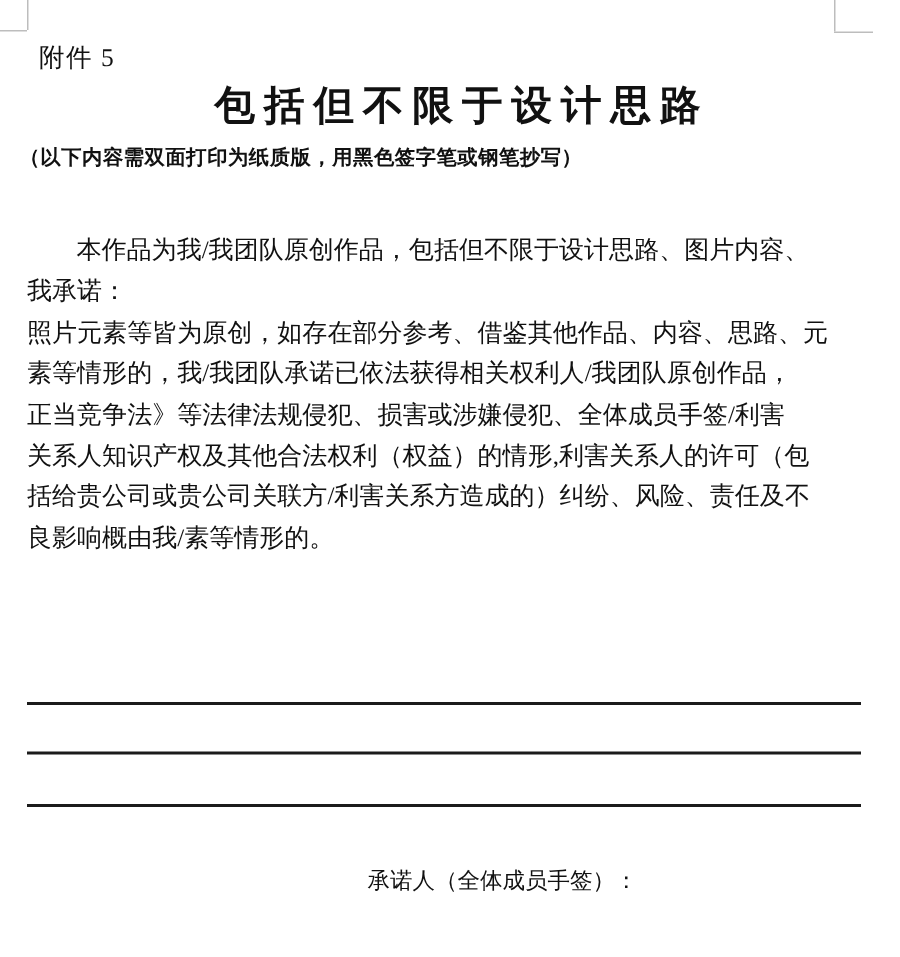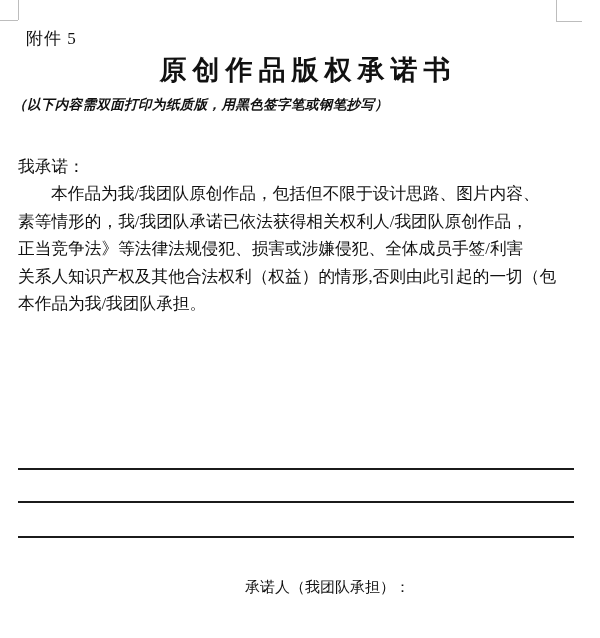--- a/index.html
+++ b/index.html
@@ -25,21 +25,20 @@
   .doc-title{
     position:absolute;left:0;top:52px;width:100%;
     box-sizing:border-box;padding-left:16px;
     text-align:center;font-size:27px;font-weight:bold;
     letter-spacing:6px;white-space:nowrap;
   }
   .print-note{
     position:absolute;left:13px;top:96px;
     font-size:13.5px;font-weight:600;letter-spacing:0.4px;
     white-space:nowrap;
-    font-style:italic;
   }
   .body-block{
     position:absolute;left:18px;top:153px;width:545px;
     font-size:16.7px;line-height:27.4px;
   }
   .body-line{white-space:nowrap;height:27.4px;}
   .indent{padding-left:33px;}
   .sig-line{
     position:absolute;left:18px;width:556px;height:0;
     border-top:2px solid var(--line,#1b1b1b);
@@ -61,34 +60,36 @@
 
 <div class="page" style="--bg: #ffffff; --text: #111111; --line: #1b1b1b; --mark: #bdbdbd;">
 
   <span class="mark tl-v"></span>
   <span class="mark tl-h"></span>
   <span class="mark tr-v"></span>
   <span class="mark tr-h"></span>
 
   <div class="attachment">附件 5</div>
 
-  <div class="doc-title">原创作品版权承诺书</div>
+  <div class="doc-title">包括但不限于设计思路</div>
 
   <div class="print-note">（以下内容需双面打印为纸质版，用黑色签字笔或钢笔抄写）</div>
 
   <div class="body-block">
+    <div class="body-line indent">本作品为我/我团队原创作品，包括但不限于设计思路、图片内容、</div>
     <div class="body-line">我承诺：</div>
-    <div class="body-line indent">本作品为我/我团队原创作品，包括但不限于设计思路、图片内容、</div>
+    <div class="body-line">照片元素等皆为原创，如存在部分参考、借鉴其他作品、内容、思路、元</div>
     <div class="body-line">素等情形的，我/我团队承诺已依法获得相关权利人/我团队原创作品，</div>
     <div class="body-line">正当竞争法》等法律法规侵犯、损害或涉嫌侵犯、全体成员手签/利害</div>
-    <div class="body-line">关系人知识产权及其他合法权利（权益）的情形,否则由此引起的一切（包</div>
-    <div class="body-line">本作品为我/我团队承担。</div>
+    <div class="body-line">关系人知识产权及其他合法权利（权益）的情形,利害关系人的许可（包</div>
+    <div class="body-line">括给贵公司或贵公司关联方/利害关系方造成的）纠纷、风险、责任及不</div>
+    <div class="body-line">良影响概由我/素等情形的。</div>
   </div>
 
   <div class="sig-line sig-1"></div>
   <div class="sig-line sig-2"></div>
   <div class="sig-line sig-3"></div>
 
-  <div class="promiser">承诺人（我团队承担）：</div>
+  <div class="promiser">承诺人（全体成员手签）：</div>
 
   <div class="date-line">年　　月　　日</div>
 
 </div>
 
 </body></html>

